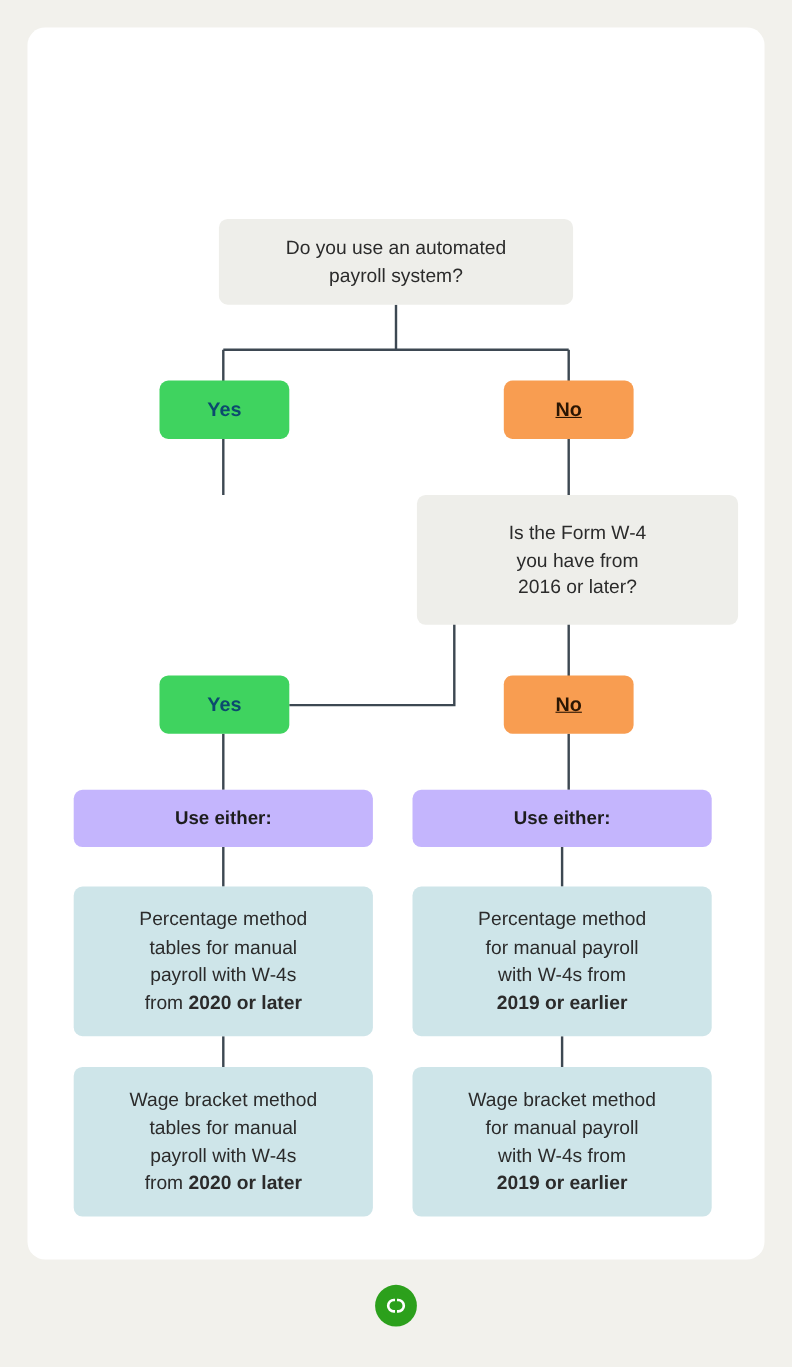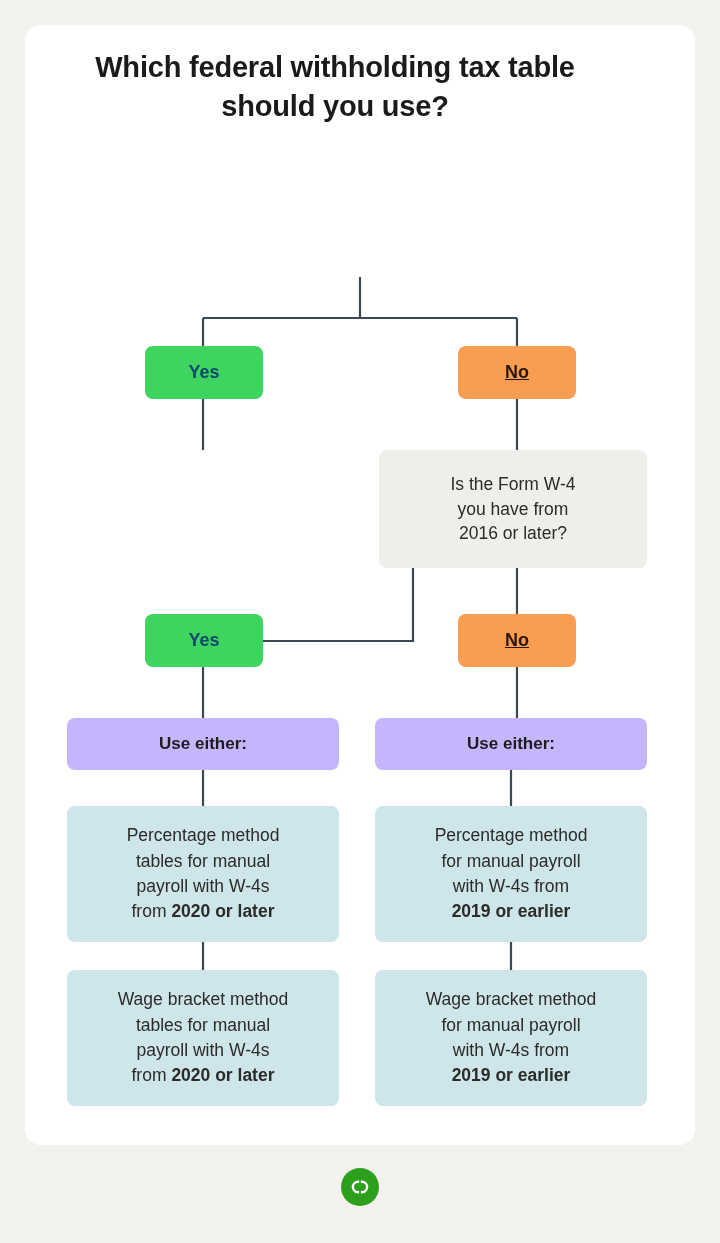--- a/index.html
+++ b/index.html
@@ -151,21 +151,20 @@
     color: #1d1d1d;
   }
 </style>
 </head>
 <body>
 
 <div class="infographic">
 
   <div class="card"></div>
 
-  <div class="title">Which federal withholding tax table should you use?</div>
 
   <div class="flow">
 
     <svg class="connectors" viewBox="0 0 720 1145" width="720" height="1145">
       <g stroke="#3d4852" stroke-width="2.2" fill="none" stroke-linecap="butt">
 
         <path d="M360,277 L360,318"></path>
         <path d="M203,318 L517,318"></path>
         <path d="M203,318 L203,348"></path>
         <path d="M517,318 L517,348"></path>
@@ -183,29 +182,33 @@
         <path d="M517,667 L517,718"></path>
 
         <path d="M203,770 L203,806"></path>
         <path d="M203,942 L203,970"></path>
 
         <path d="M511,770 L511,806"></path>
         <path d="M511,942 L511,970"></path>
       </g>
     </svg>
 
+    <div class="node node-question" style="left:199px; top:199px; width:322px; height:78px; flex-direction:column;">
+      <span>Do you use an automated</span>
+      <span>payroll system?</span>
+    </div>
 
     <div class="node node-yes" style="left:145px; top:346px; width:118px; height:53px;">
       <span>Yes</span>
     </div>
     <div class="node node-no" style="left:458px; top:346px; width:118px; height:53px;">
       <span>No</span>
     </div>
 
-    <div class="node node-question" style="left:379px; top:450px; width:268px; height:118px; flex-direction:column;">
+    <div class="node node-question" style="left:379px; top:450px; width:292px; height:118px; flex-direction:column;">
       <span>Is the Form W-4</span>
       <span>you have from</span>
       <span>2016 or later?</span>
     </div>
 
     <div class="node node-yes" style="left:145px; top:614px; width:118px; height:53px;">
       <span>Yes</span>
     </div>
     <div class="node node-no" style="left:458px; top:614px; width:118px; height:53px;">
       <span>No</span>

